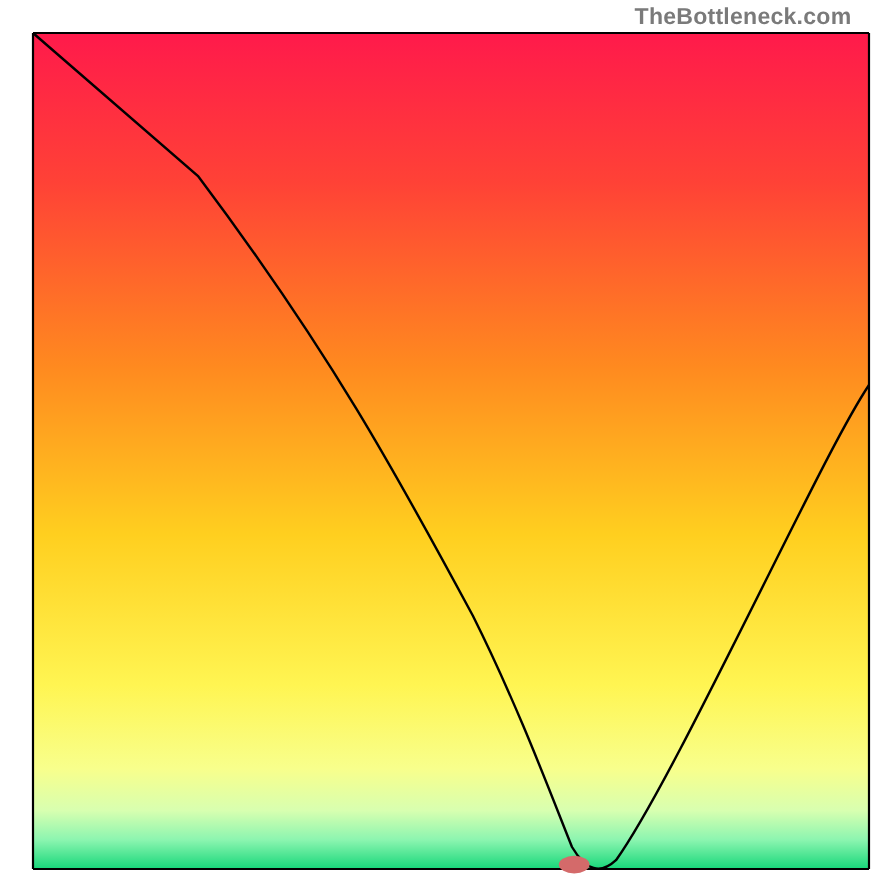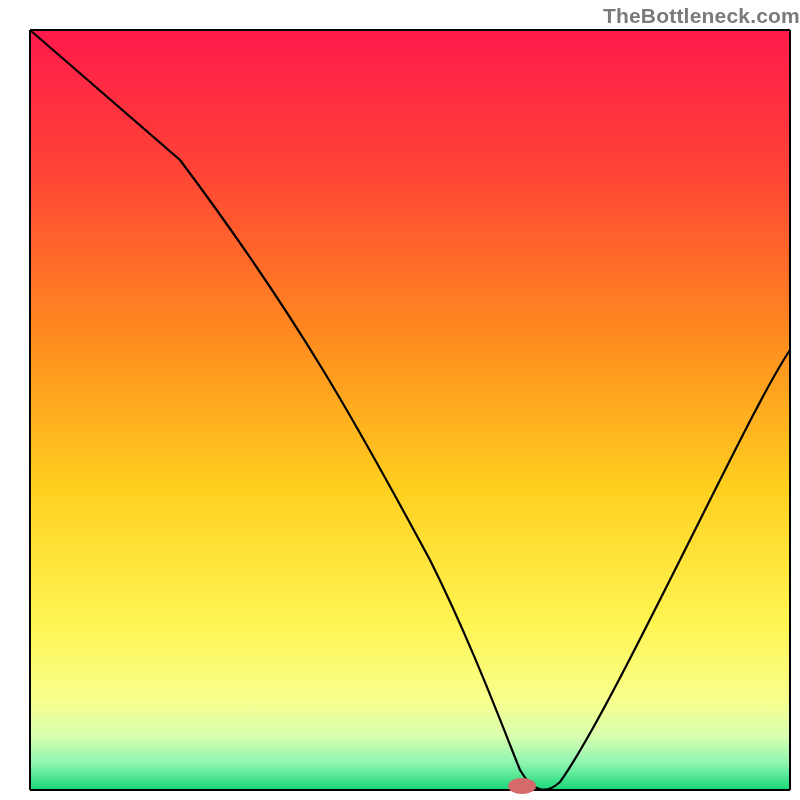--- a/index.html
+++ b/index.html
@@ -1,17 +1,17 @@
 <!DOCTYPE html>
 <html><head>
 <meta charset="utf-8">
 <style>
   body{margin:0;background:#fff}
   .wrap{position:relative;width:800px;height:800px}
-  .attr{position:absolute;top:4px;right:0;font:21px Arial,Helvetica,sans-serif;color:#7a7a7a;font-weight:600;letter-spacing:.2px}
+  .attr{position:absolute;top:4px;right:26px;font:21px Arial,Helvetica,sans-serif;color:#7a7a7a;font-weight:600;letter-spacing:.2px}
   svg{display:block}
 </style>
 </head>
 <body>
 
 <div class="wrap">
   <div class="attr">TheBottleneck.com</div>
   <svg id="svg" width="800" height="800">
     <defs>
       <linearGradient id="bg" x1="0" y1="0" x2="0" y2="1">

